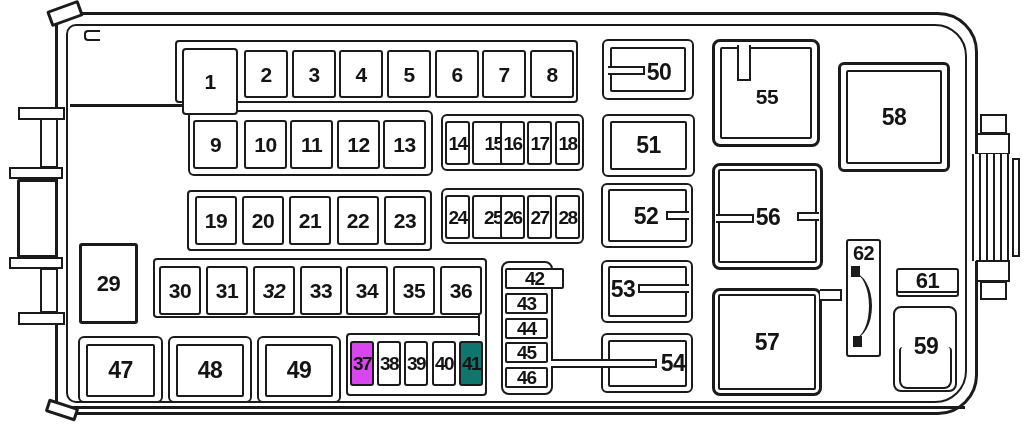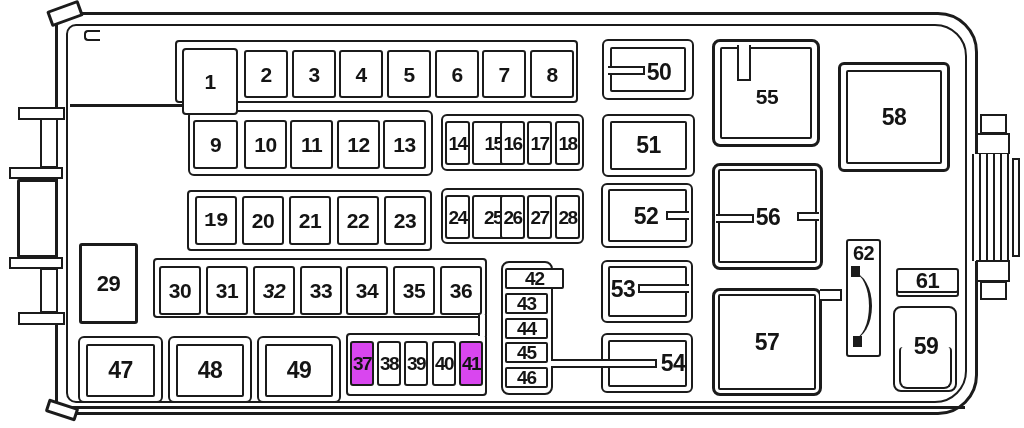--- a/index.html
+++ b/index.html
@@ -75,21 +75,21 @@
     <div class="shape lbl" style="left: 290px; top: 120px; width: 43px; height: 49px; border-style: solid; border-color: rgb(27, 27, 27); border-width: 2.5px; border-radius: 3px; background: rgb(255, 255, 255);">
       <span style="font-size: 21px;">11</span>
     </div>
     <div class="shape lbl" style="left: 337px; top: 120px; width: 43px; height: 49px; border-style: solid; border-color: rgb(27, 27, 27); border-width: 2.5px; border-radius: 3px; background: rgb(255, 255, 255);">
       <span style="font-size: 21px;">12</span>
     </div>
     <div class="shape lbl" style="left: 383px; top: 120px; width: 43px; height: 49px; border-style: solid; border-color: rgb(27, 27, 27); border-width: 2.5px; border-radius: 3px; background: rgb(255, 255, 255);">
       <span style="font-size: 21px;">13</span>
     </div>
     <div class="shape lbl" style="left: 195px; top: 196px; width: 42px; height: 49px; border-style: solid; border-color: rgb(27, 27, 27); border-width: 2.5px; border-radius: 3px; background: rgb(255, 255, 255);">
-      <span style="font-size: 21px; font-family: Liberation Mono, monospace;">19</span>
+      <span style="font-size: 21px;">19</span>
     </div>
     <div class="shape lbl" style="left: 242px; top: 196px; width: 42px; height: 49px; border-style: solid; border-color: rgb(27, 27, 27); border-width: 2.5px; border-radius: 3px; background: rgb(255, 255, 255);">
       <span style="font-size: 21px;">20</span>
     </div>
     <div class="shape lbl" style="left: 289px; top: 196px; width: 42px; height: 49px; border-style: solid; border-color: rgb(27, 27, 27); border-width: 2.5px; border-radius: 3px; background: rgb(255, 255, 255);">
       <span style="font-size: 21px;">21</span>
     </div>
     <div class="shape lbl" style="left: 337px; top: 196px; width: 42px; height: 49px; border-style: solid; border-color: rgb(27, 27, 27); border-width: 2.5px; border-radius: 3px; background: rgb(255, 255, 255);">
       <span style="font-size: 21px;">22</span>
     </div>
@@ -152,21 +152,21 @@
     </div>
     <div class="shape lbl" style="left: 377px; top: 341px; width: 24px; height: 45px; border-style: solid; border-color: rgb(27, 27, 27); border-width: 2.5px; border-radius: 3px; background: rgb(255, 255, 255);">
       <span style="font-size: 19px; letter-spacing: -1.5px;">38</span>
     </div>
     <div class="shape lbl" style="left: 404px; top: 341px; width: 24px; height: 45px; border-style: solid; border-color: rgb(27, 27, 27); border-width: 2.5px; border-radius: 3px; background: rgb(255, 255, 255);">
       <span style="font-size: 19px; letter-spacing: -1.5px;">39</span>
     </div>
     <div class="shape lbl" style="left: 432px; top: 341px; width: 24px; height: 45px; border-style: solid; border-color: rgb(27, 27, 27); border-width: 2.5px; border-radius: 3px; background: rgb(255, 255, 255);">
       <span style="font-size: 19px; letter-spacing: -1.5px;">40</span>
     </div>
-    <div class="shape lbl" style="left: 459px; top: 341px; width: 24px; height: 45px; border-style: solid; border-color: rgb(27, 27, 27); border-width: 2.5px; border-radius: 3px; background: #d946ef;">
+    <div class="shape lbl" style="left: 459px; top: 341px; width: 24px; height: 45px; border-style: solid; border-color: rgb(27, 27, 27); border-width: 2.5px; border-radius: 3px; background: #0f766e;">
       <span style="font-size: 19px; letter-spacing: -1.5px;">41</span>
     </div>
     <div class="shape lbl" style="left: 505px; top: 268px; width: 59px; height: 21px; border-style: solid; border-color: rgb(27, 27, 27); border-width: 2.5px; border-radius: 2px; background: rgb(255, 255, 255);">
       <span style="font-size: 19px; letter-spacing: -1px;">42</span>
     </div>
     <div class="shape lbl" style="left: 505px; top: 293px; width: 43px; height: 21px; border-style: solid; border-color: rgb(27, 27, 27); border-width: 2.5px; border-radius: 2px; background: rgb(255, 255, 255);">
       <span style="font-size: 19px; letter-spacing: -1px;">43</span>
     </div>
     <div class="shape lbl" style="left: 505px; top: 318px; width: 43px; height: 21px; border-style: solid; border-color: rgb(27, 27, 27); border-width: 2.5px; border-radius: 2px; background: rgb(255, 255, 255);">
       <span style="font-size: 19px; letter-spacing: -1px;">44</span>

